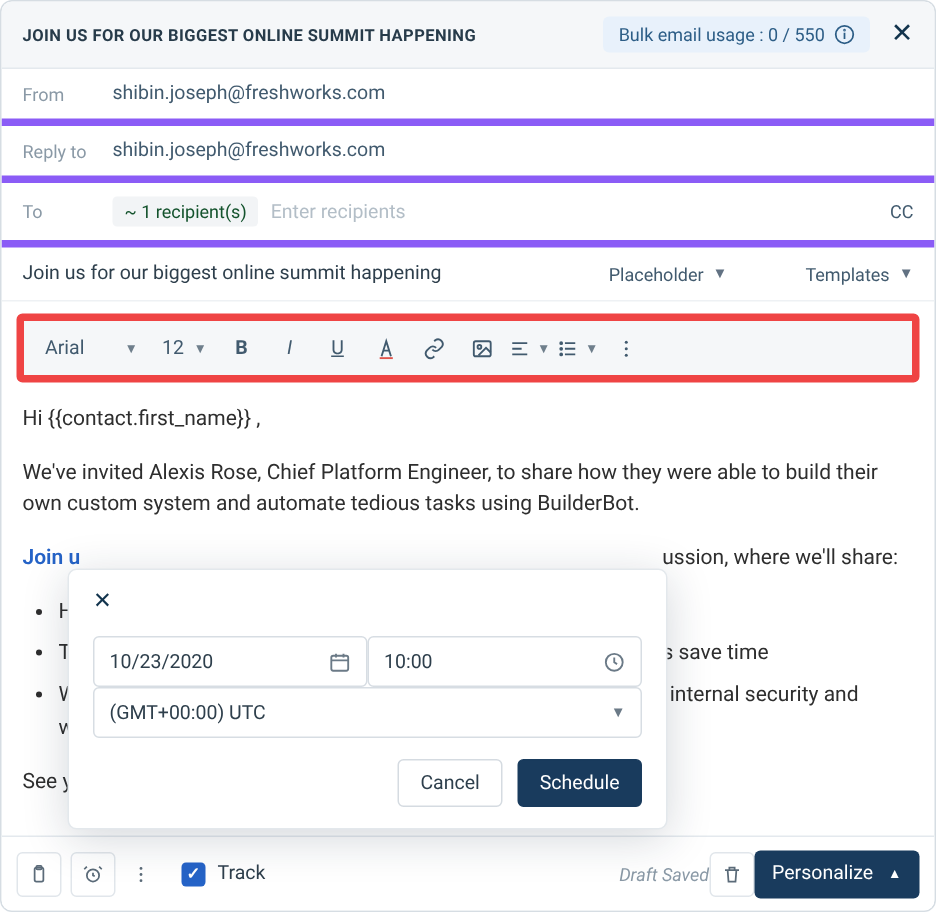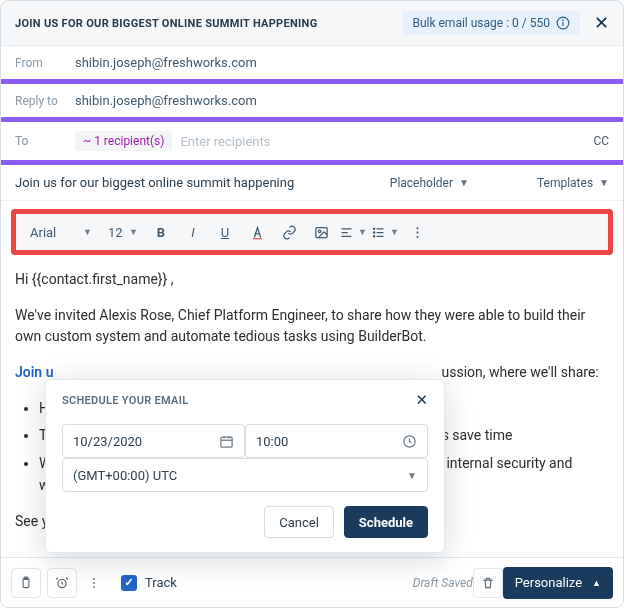--- a/index.html
+++ b/index.html
@@ -45,36 +45,36 @@
   .row {
     display:flex; align-items:center;
     padding:9px 14px;
     border-bottom:5px solid #8b5cf6;
     font-size:13px;
     color:#415a6e;
   }
   .row .label { width:60px; color:#8a99a6; font-size:12px; }
   .row .value { color:#415a6e; }
   .recip-pill {
-    background:#f2f4f6; color:#a21caf;
+    background:#f2f4f6; color:#14532d;
     border-radius:3px; padding:3px 8px; font-size:12px;
     margin-right:8px;
   }
   .placeholder-txt { color:#b3bec7; }
   .cc { margin-left:auto; color:#415a6e; font-size:12px; }
   
   .subject-row {
     display:flex; align-items:center;
     padding:10px 14px;
     border-bottom:1px solid #eef1f4;
   }
   .subject-input { font-size:13px; color:#2e3f4c; flex:1; }
   .sub-dd {
     display:flex; align-items:center; gap:6px;
-    color:#415a6e; font-size:12px; margin-left:36px;
+    color:#415a6e; font-size:12px; margin-left:20px;
     cursor:pointer;
     padding-left:32px;
   }
   .sub-dd .caret { font-size:10px; color:#627283; }
   
   .toolbar-wrap { padding:8px 10px; }
   .toolbar {
     background:#f5f7f9; border:5px solid #ef4444; border-radius:4px;
     display:flex; align-items:center;
     padding:4px 6px; gap:2px;
@@ -130,21 +130,21 @@
   .pop-foot {
     display:flex; justify-content:flex-end; gap:10px;
     padding:10px 16px 14px 16px;
   }
   .btn {
     height:32px; padding:0 14px; border-radius:4px;
     font-size:13px; display:flex; align-items:center; cursor:pointer;
     border:1px solid #d5dbe1; background:#fff; color:#2e3f4c;
   }
   .btn.primary {
-    background:#193b5d; border-color:#193b5d; color:#fff; font-weight:700;
+    background:#193b5d; border-color:#193b5d; color:#fff; font-weight:400;
   }
   
   .footer {
     position:absolute; left:0; right:0; bottom:0;
     height:50px;
     border-top:1px solid #e4e9ee;
     display:flex; align-items:center;
     padding:0 10px;
     background:#fff;
   }
@@ -292,21 +292,20 @@
     <ul>
       <li><span>H</span></li>
       <li><span>T</span><span style="display:inline-block;width:382px"></span><span>ms save time</span></li>
       <li><span>W</span><span style="display:inline-block;width:376px"></span><span>eir internal security and workflows</span></li>
     </ul>
     <p>See yo</p>
   </div>
 
   <div class="popover">
     <div class="pop-head">
-      <span class="pop-title">SCHEDULE YOUR EMAIL</span>
       <span class="close-x" style="font-size:15px">✕</span>
     </div>
     <div class="pop-body">
       <div class="fld">
         <span>10/23/2020</span>
         <svg width="15" height="15" viewBox="0 0 24 24" fill="none" stroke="#6b7a87" stroke-width="2">
             <rect x="3" y="5" width="18" height="16" rx="2"></rect>
             <line x1="3" y1="10" x2="21" y2="10"></line>
             <line x1="8" y1="3" x2="8" y2="7"></line>
             <line x1="16" y1="3" x2="16" y2="7"></line>

